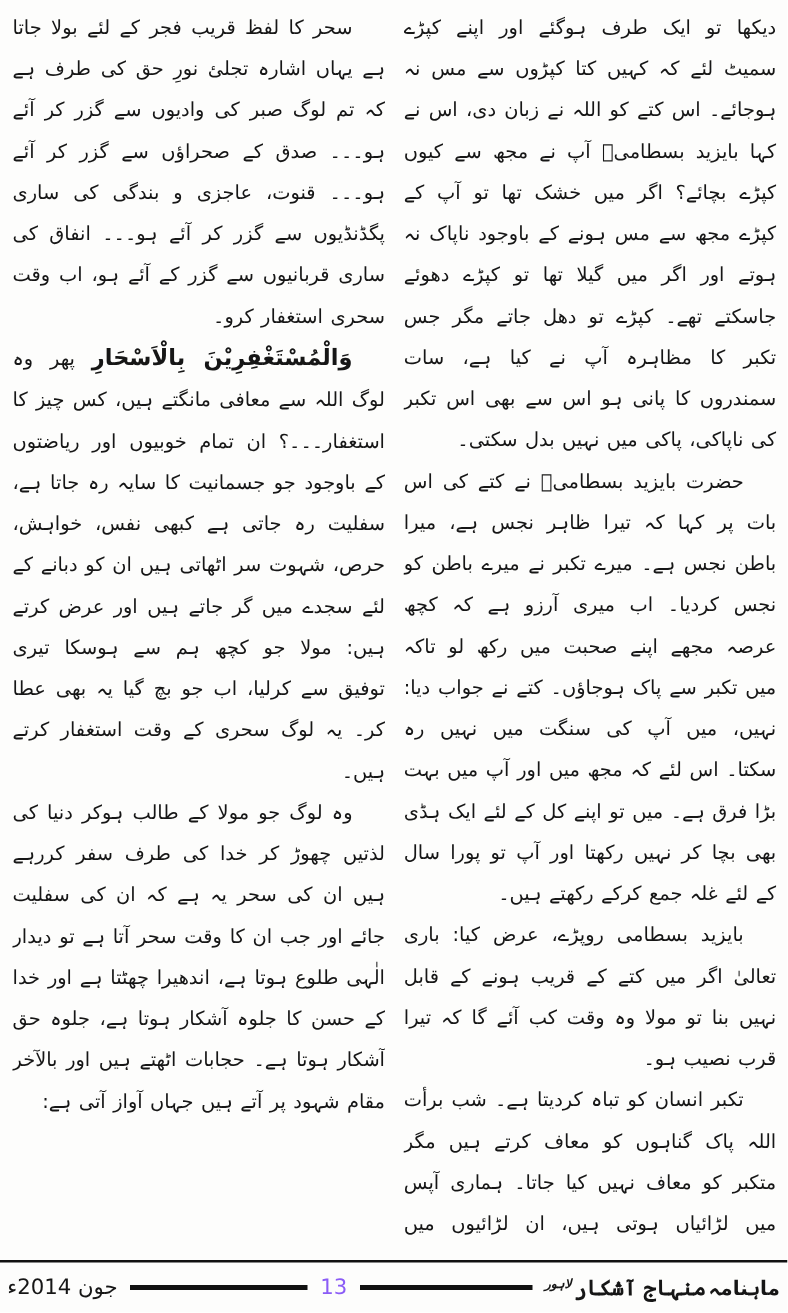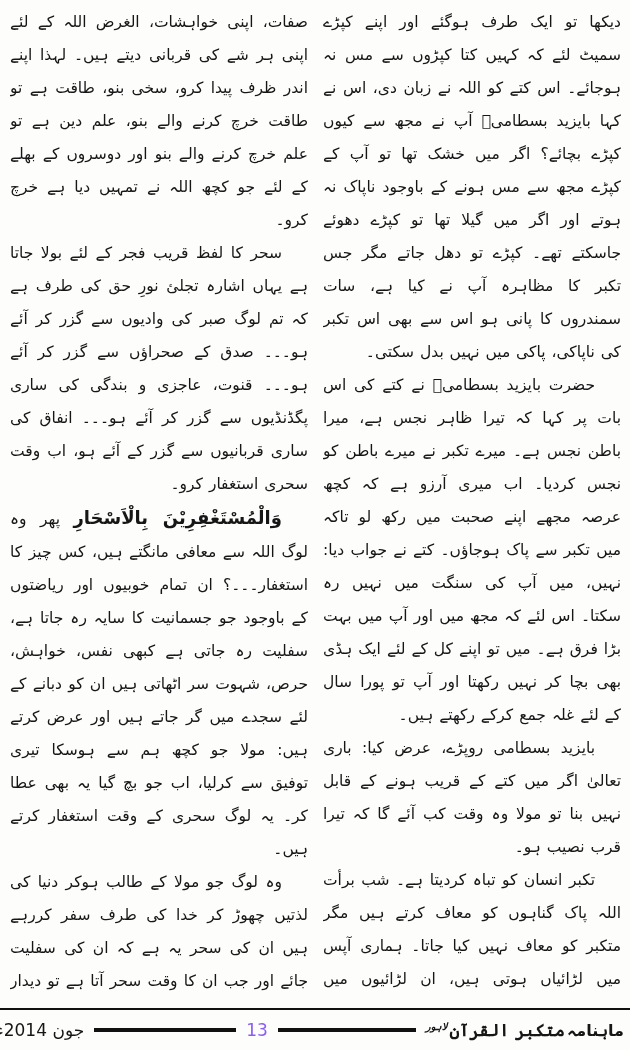--- a/index.html
+++ b/index.html
@@ -94,38 +94,37 @@
 
     <div class="col">
       <p>دیکھا تو ایک طرف ہوگئے اور اپنے کپڑے سمیٹ لئے کہ کہیں کتا کپڑوں سے مس نہ ہوجائے۔ اس کتے کو اللہ نے زبان دی، اس نے کہا بایزید بسطامیؒ آپ نے مجھ سے کیوں کپڑے بچائے؟ اگر میں خشک تھا تو آپ کے کپڑے مجھ سے مس ہونے کے باوجود ناپاک نہ ہوتے اور اگر میں گیلا تھا تو کپڑے دھوئے جاسکتے تھے۔ کپڑے تو دھل جاتے مگر جس تکبر کا مظاہرہ آپ نے کیا ہے، سات سمندروں کا پانی ہو اس سے بھی اس تکبر کی ناپاکی، پاکی میں نہیں بدل سکتی۔</p>
       <p class="indent">حضرت بایزید بسطامیؒ نے کتے کی اس بات پر کہا کہ تیرا ظاہر نجس ہے، میرا باطن نجس ہے۔ میرے تکبر نے میرے باطن کو نجس کردیا۔ اب میری آرزو ہے کہ کچھ عرصہ مجھے اپنے صحبت میں رکھ لو تاکہ میں تکبر سے پاک ہوجاؤں۔ کتے نے جواب دیا: نہیں، میں آپ کی سنگت میں نہیں رہ سکتا۔ اس لئے کہ مجھ میں اور آپ میں بہت بڑا فرق ہے۔ میں تو اپنے کل کے لئے ایک ہڈی بھی بچا کر نہیں رکھتا اور آپ تو پورا سال کے لئے غلہ جمع کرکے رکھتے ہیں۔</p>
       <p class="indent">بایزید بسطامی روپڑے، عرض کیا: باری تعالیٰ اگر میں کتے کے قریب ہونے کے قابل نہیں بنا تو مولا وہ وقت کب آئے گا کہ تیرا قرب نصیب ہو۔</p>
       <p class="indent">تکبر انسان کو تباہ کردیتا ہے۔ شب برأت اللہ پاک گناہوں کو معاف کرتے ہیں مگر متکبر کو معاف نہیں کیا جاتا۔ ہماری آپس میں لڑائیاں ہوتی ہیں، ان لڑائیوں میں مرکزی کردار تکبر کا ہوتا ہے۔ انداز مختلف ہوتے ہیں، اندر ”میں“ ہوتی ہے۔ فرمایا کہ میری طرف آنے والے سُن! اِس تکبر کو خیر باد کہتے ہوئے عاجزی و انکساری کو اختیار کرنے والے بن جاؤ۔</p>
 
     </div>
 
     <div class="col">
-      <p>صفات، اپنی خواہشات، الغرض اللہ کے لئے اپنی ہر شے کی قربانی دیتے ہیں۔ لہذا اپنے اندر ظرف پیدا کرو، سخی بنو، طاقت ہے تو طاقت خرچ کرنے والے بنو، علم دین ہے تو علم خرچ کرنے والے بنو اور دوسروں کے بھلے کے لئے جو کچھ اللہ نے تمہیں دیا ہے خرچ کرو۔</p>
       <p class="indent">سحر کا لفظ قریب فجر کے لئے بولا جاتا ہے یہاں اشارہ تجلئ نورِ حق کی طرف ہے کہ تم لوگ صبر کی وادیوں سے گزر کر آئے ہو۔۔۔ صدق کے صحراؤں سے گزر کر آئے ہو۔۔۔ قنوت، عاجزی و بندگی کی ساری پگڈنڈیوں سے گزر کر آئے ہو۔۔۔ انفاق کی ساری قربانیوں سے گزر کے آئے ہو، اب وقت سحری استغفار کرو۔</p>
       <p class="indent">
         <span class="arabic-lead">وَالْمُسْتَغْفِرِيْنَ بِالْاَسْحَارِ</span>
         <span>پھر وہ لوگ اللہ سے معافی مانگتے ہیں، کس چیز کا استغفار۔۔۔؟ ان تمام خوبیوں اور ریاضتوں کے باوجود جو جسمانیت کا سایہ رہ جاتا ہے، سفلیت رہ جاتی ہے کبھی نفس، خواہش، حرص، شہوت سر اٹھاتی ہیں ان کو دبانے کے لئے سجدے میں گر جاتے ہیں اور عرض کرتے ہیں: مولا جو کچھ ہم سے ہوسکا تیری توفیق سے کرلیا، اب جو بچ گیا یہ بھی عطا کر۔ یہ لوگ سحری کے وقت استغفار کرتے ہیں۔</span>
       </p>
       <p class="indent">وہ لوگ جو مولا کے طالب ہوکر دنیا کی لذتیں چھوڑ کر خدا کی طرف سفر کررہے ہیں ان کی سحر یہ ہے کہ ان کی سفلیت جائے اور جب ان کا وقت سحر آتا ہے تو دیدار الٰہی طلوع ہوتا ہے، اندھیرا چھٹتا ہے اور خدا کے حسن کا جلوہ آشکار ہوتا ہے، جلوہ حق آشکار ہوتا ہے۔ حجابات اٹھتے ہیں اور بالآخر مقام شہود پر آتے ہیں جہاں آواز آتی ہے:</p>
 
     </div>
 
   </div>
 
   <div class="footer-rule"></div>
 
   <div class="footer-row">
     <span class="pub">
       <span class="pub-prefix">ماہنامہ</span>
-      <span class="pub-main">متکبر القرآن</span>
+      <span class="pub-main">منہاج آشکار</span>
       <span class="pub-suffix">لاہور</span>
     </span>
     <span class="dash-bar right"></span>
     <span class="page-number">13</span>
     <span class="dash-bar left"></span>
     <span class="date">جون 2014ء</span>
   </div>
 
 </div>
 

